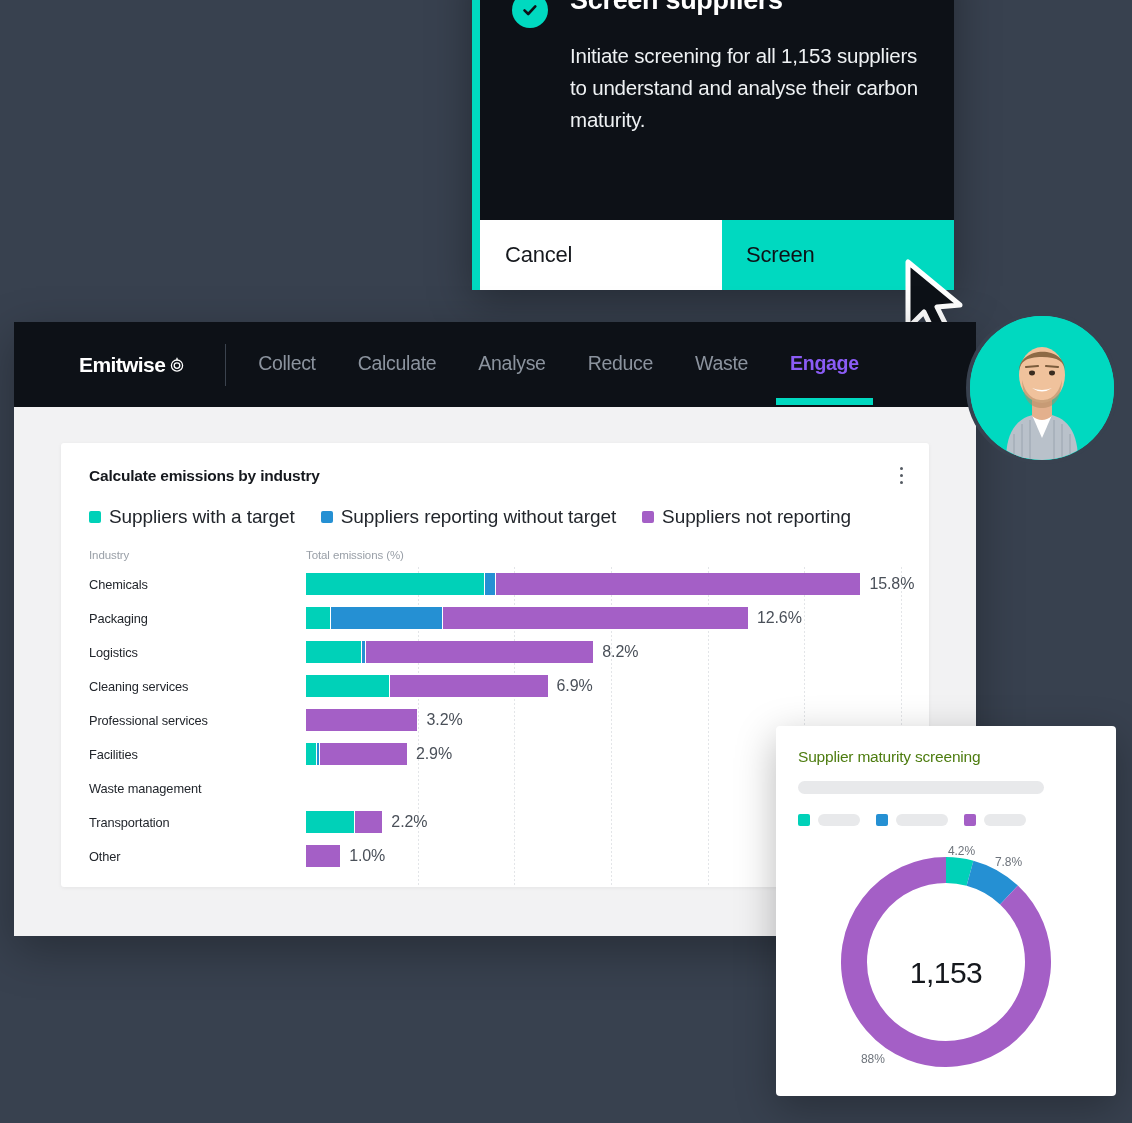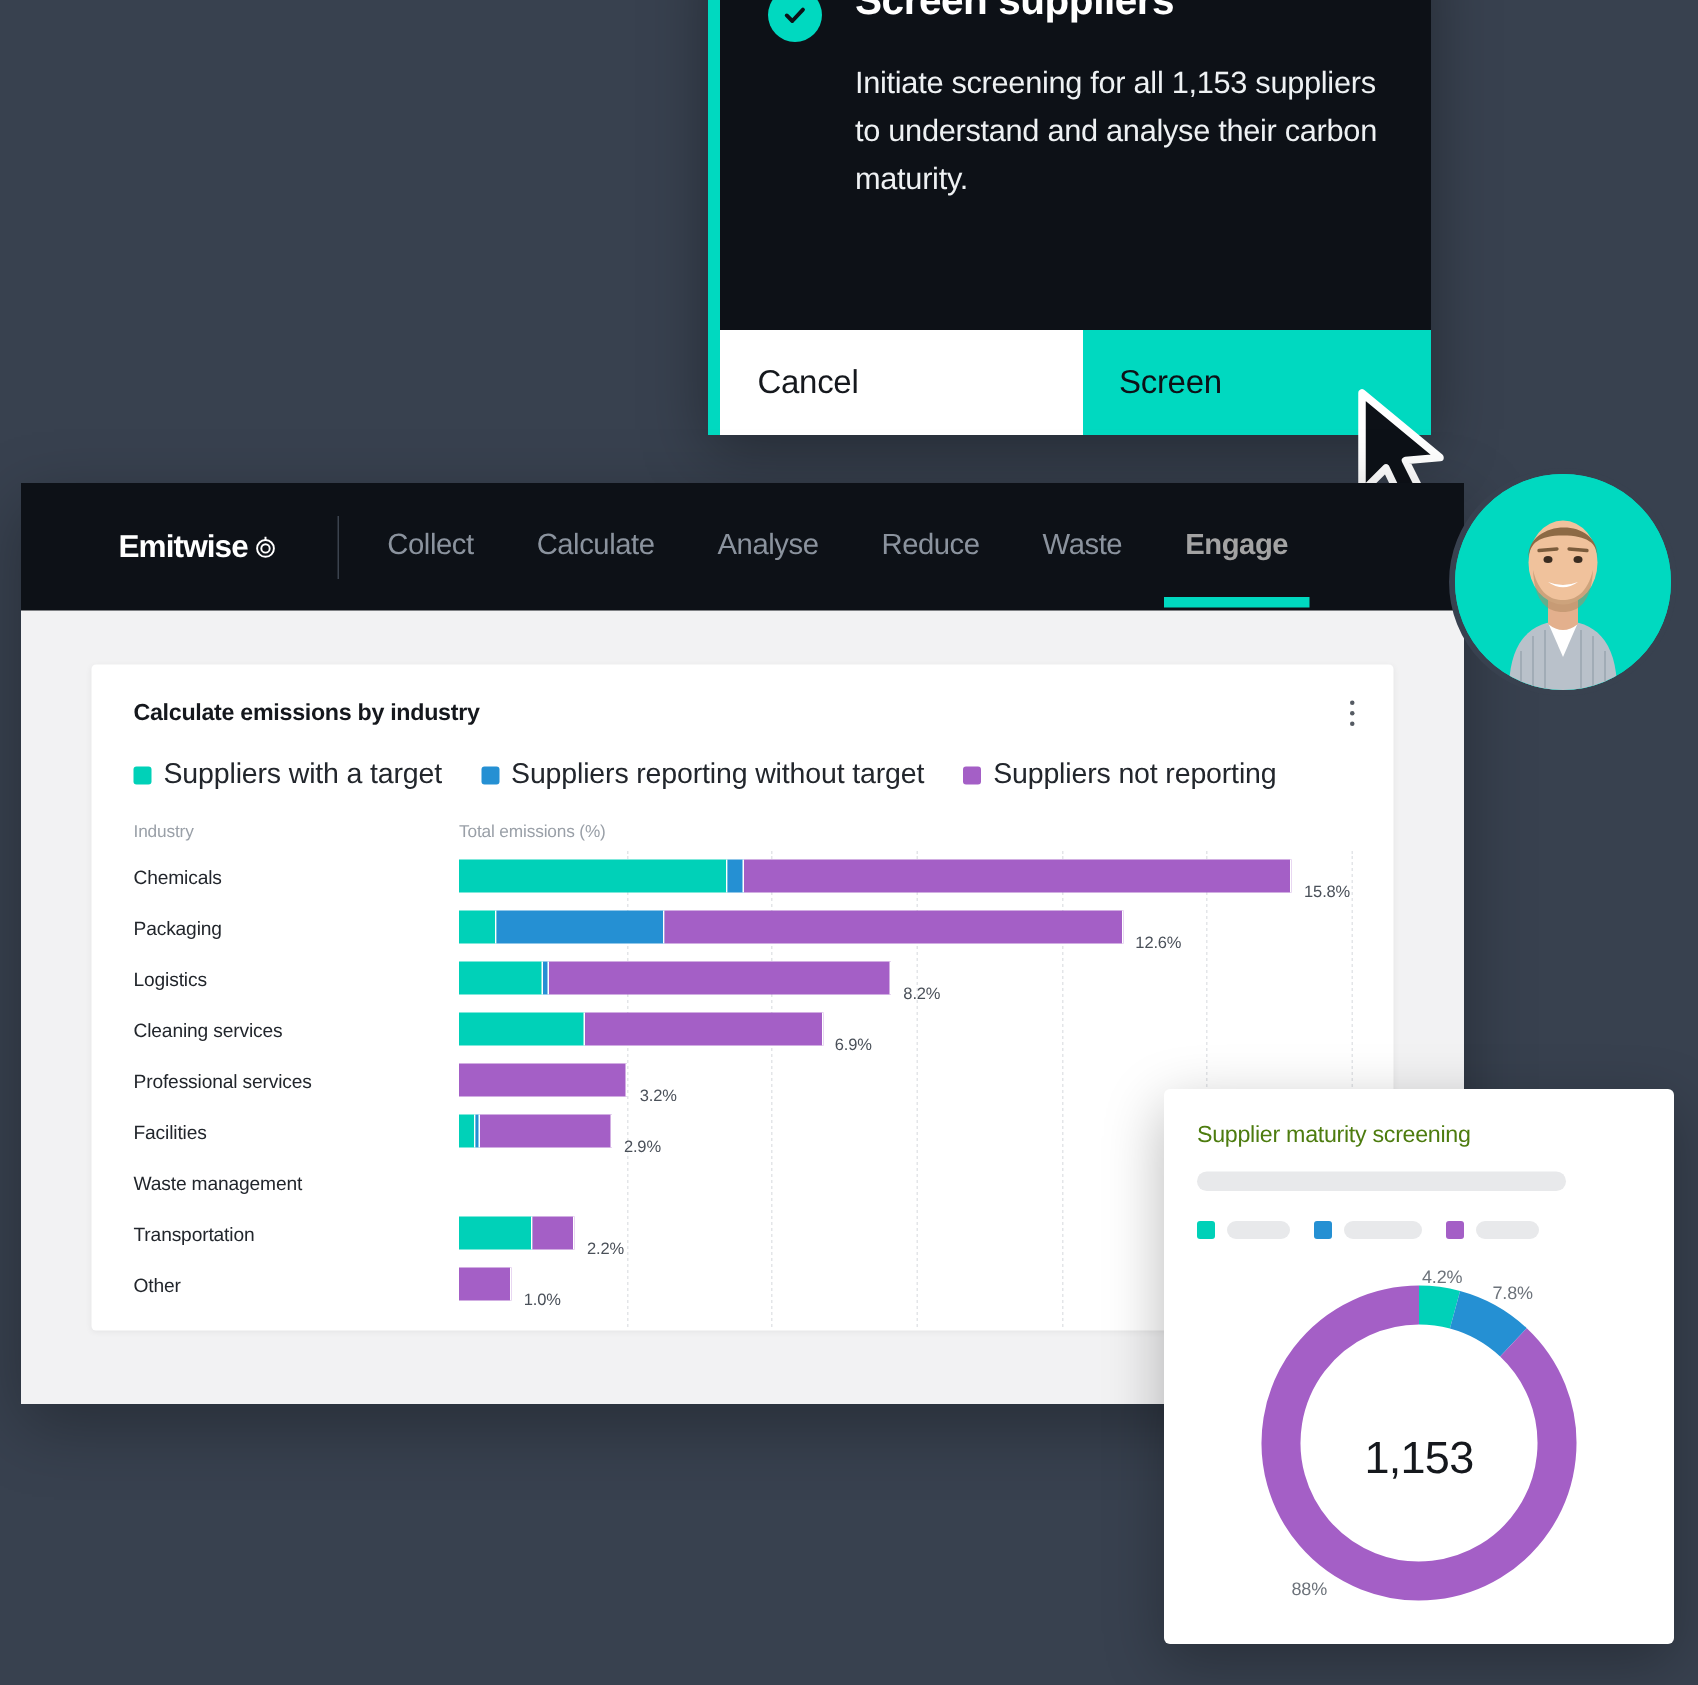--- a/index.html
+++ b/index.html
@@ -67,21 +67,21 @@
   .logo {
     color: #fff; font-size: 21px; font-weight: bold;
     letter-spacing: -0.6px; display: flex; align-items: center; gap: 4px; margin-left: 21px;
   }
   .nav-sep { width: 1px; height: 42px; background: #3b434e; margin: 0 32px 0 40px; }
   .nav-items { display: flex; align-items: center; gap: 42px; }
   .nav-item {
     color: #8b939e; font-size: 19.5px; letter-spacing: -0.3px;
     cursor: pointer; position: relative; padding-bottom: 2px;
   }
-  .nav-item.active { color: #a3a3a3; font-weight: bold; }
+  .nav-item.active { color: #8b5cf6; font-weight: bold; }
   .nav-underline {
     position: absolute; bottom: -28px; left: -14px; right: -14px;
     height: 7px; background: #00d9c0;
   }
 
   
   .card {
     position: absolute; left: 47px; top: 121px;
     width: 868px; height: 444px;
     background: #ffffff; border-radius: 3px;
@@ -115,21 +115,21 @@
     position: relative; height: 34px; display: flex; align-items: center;
   }
   .blabel {
     width: 217px; font-size: 12.8px; color: #22262c;
     letter-spacing: -0.1px; flex: 0 0 217px;
   }
   .btrack { position: relative; flex: 1; height: 22px; }
   .bbar { position: absolute; top: 0; height: 22px; display: flex; }
   .seg { height: 22px; }
   .bval {
-    position: absolute; top: 16px; font-size: 11px;
+    position: absolute; top: 2px; font-size: 16px;
     color: #4a5059; letter-spacing: -0.1px; white-space: nowrap;
   }
 
   
   .donut-panel {
     position: absolute; left: 776px; top: 726px;
     width: 340px; height: 370px;
     background: #ffffff; border-radius: 4px;
     box-shadow: 0 12px 40px rgba(0,0,0,.28);
     padding: 22px 22px 0 22px;

